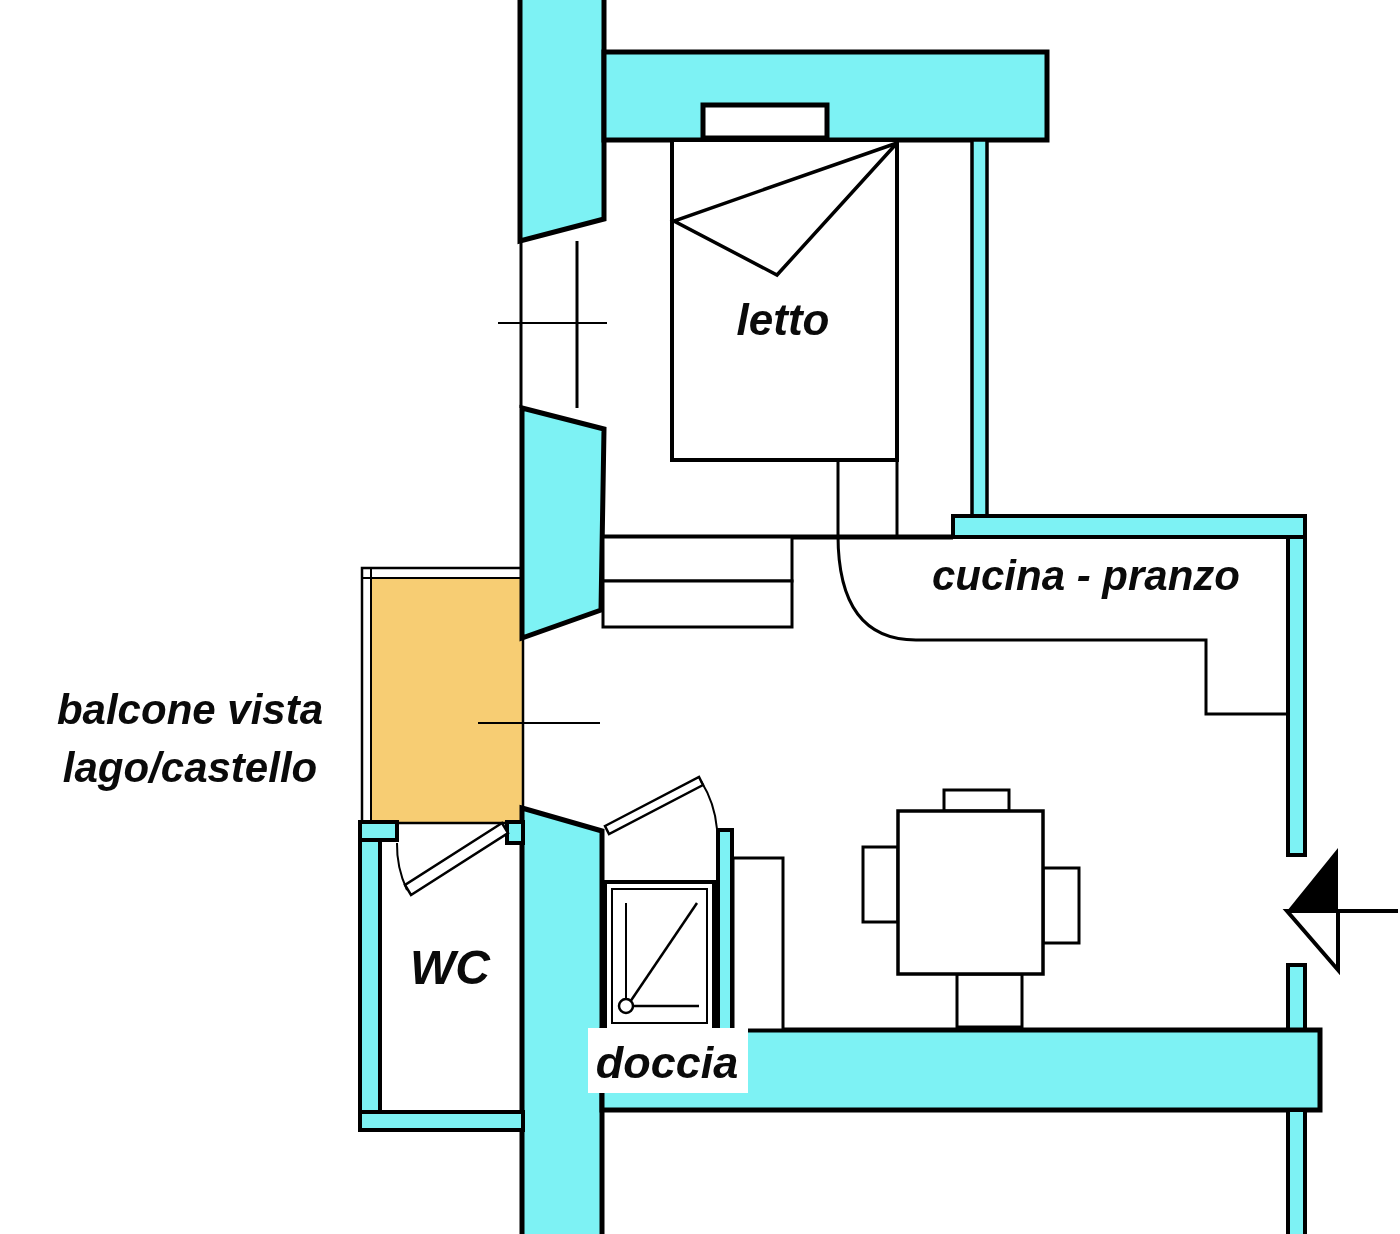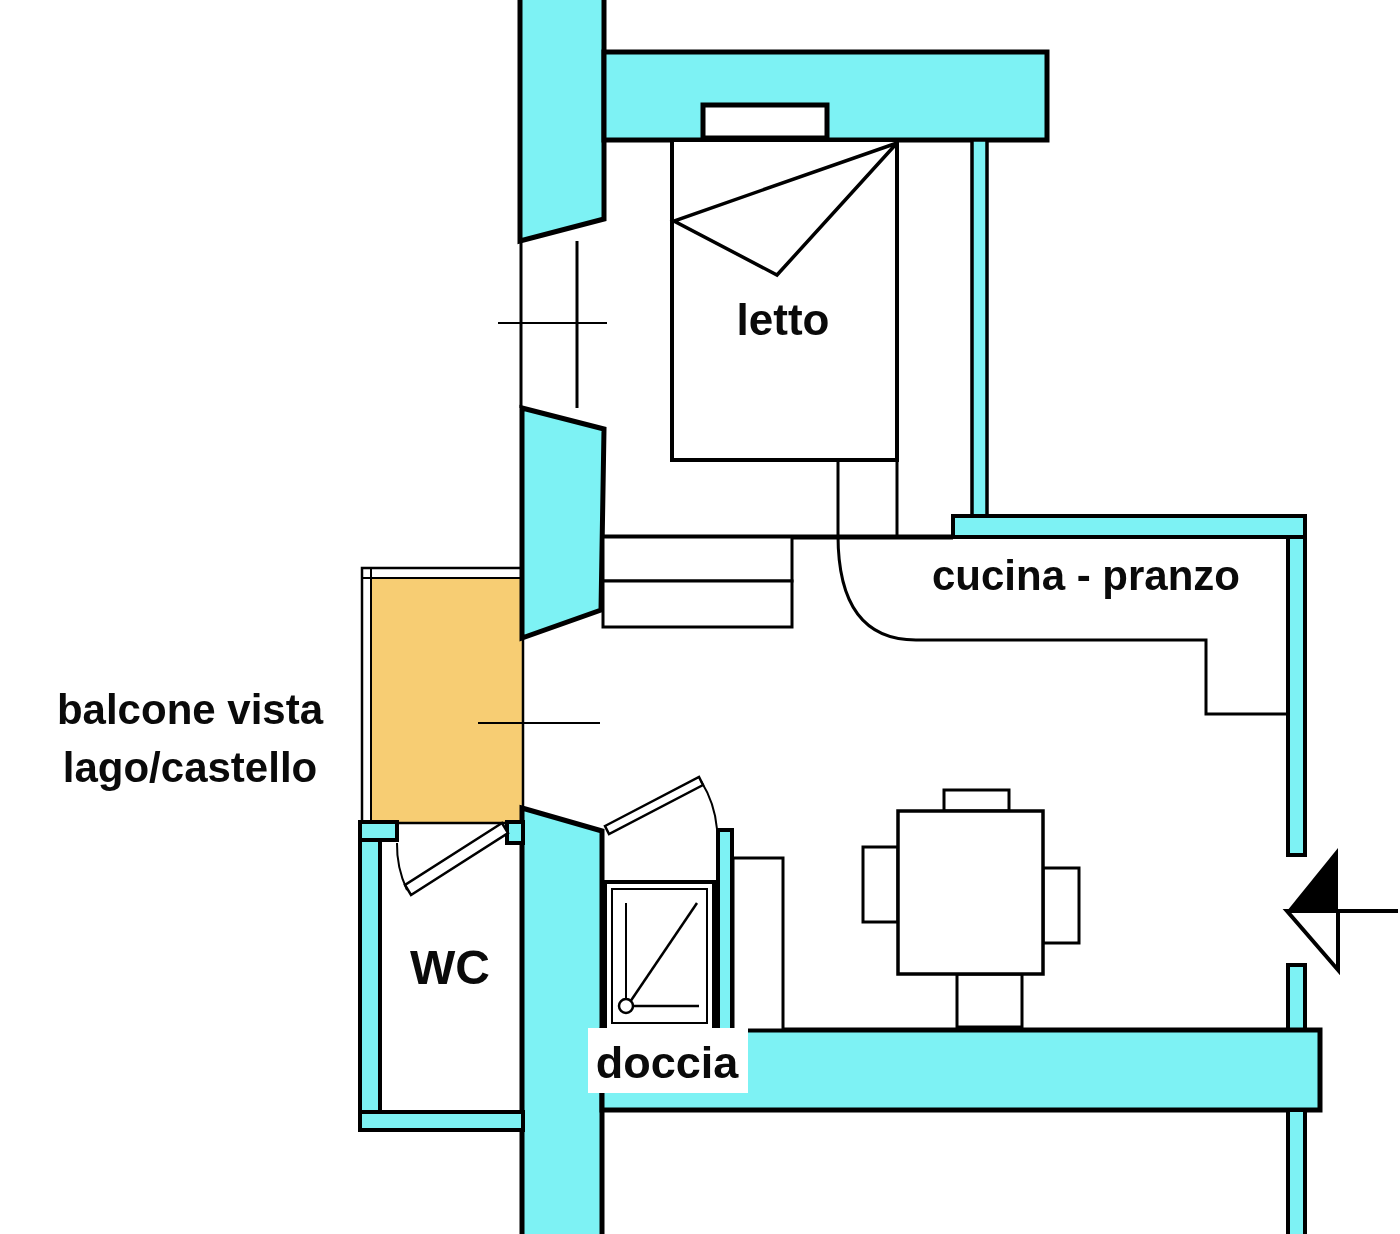--- a/index.html
+++ b/index.html
@@ -3,21 +3,21 @@
 <meta charset="utf-8">
 <style>
   :root{
     --wall:#7df2f4;
     --balcony:#f7cd73;
     --line:#000000;
     --text:#0a0a0a;
     --bg:#ffffff;
   }
   html,body{margin:0;padding:0;background:var(--bg);}
-  .plan-wrap{width:1400px;height:1234px;background:var(--bg);overflow:hidden;}
+  .plan-wrap{width:1400px;height:1234px;background:var(--bg);overflow:hidden;font-style:italic;}
   svg{display:block;}
   .wall{fill:var(--wall);stroke:var(--line);}
   .white{fill:#ffffff;stroke:var(--line);}
   .thin{fill:none;stroke:var(--line);}
   .balcony-fill{fill:var(--balcony);stroke:none;}
   .chip{fill:#ffffff;stroke:none;}
   .lbl{fill:var(--text);font-family:"Liberation Sans",sans-serif;font-weight:bold;text-anchor:middle;}
 </style>
 </head>
 <body>

